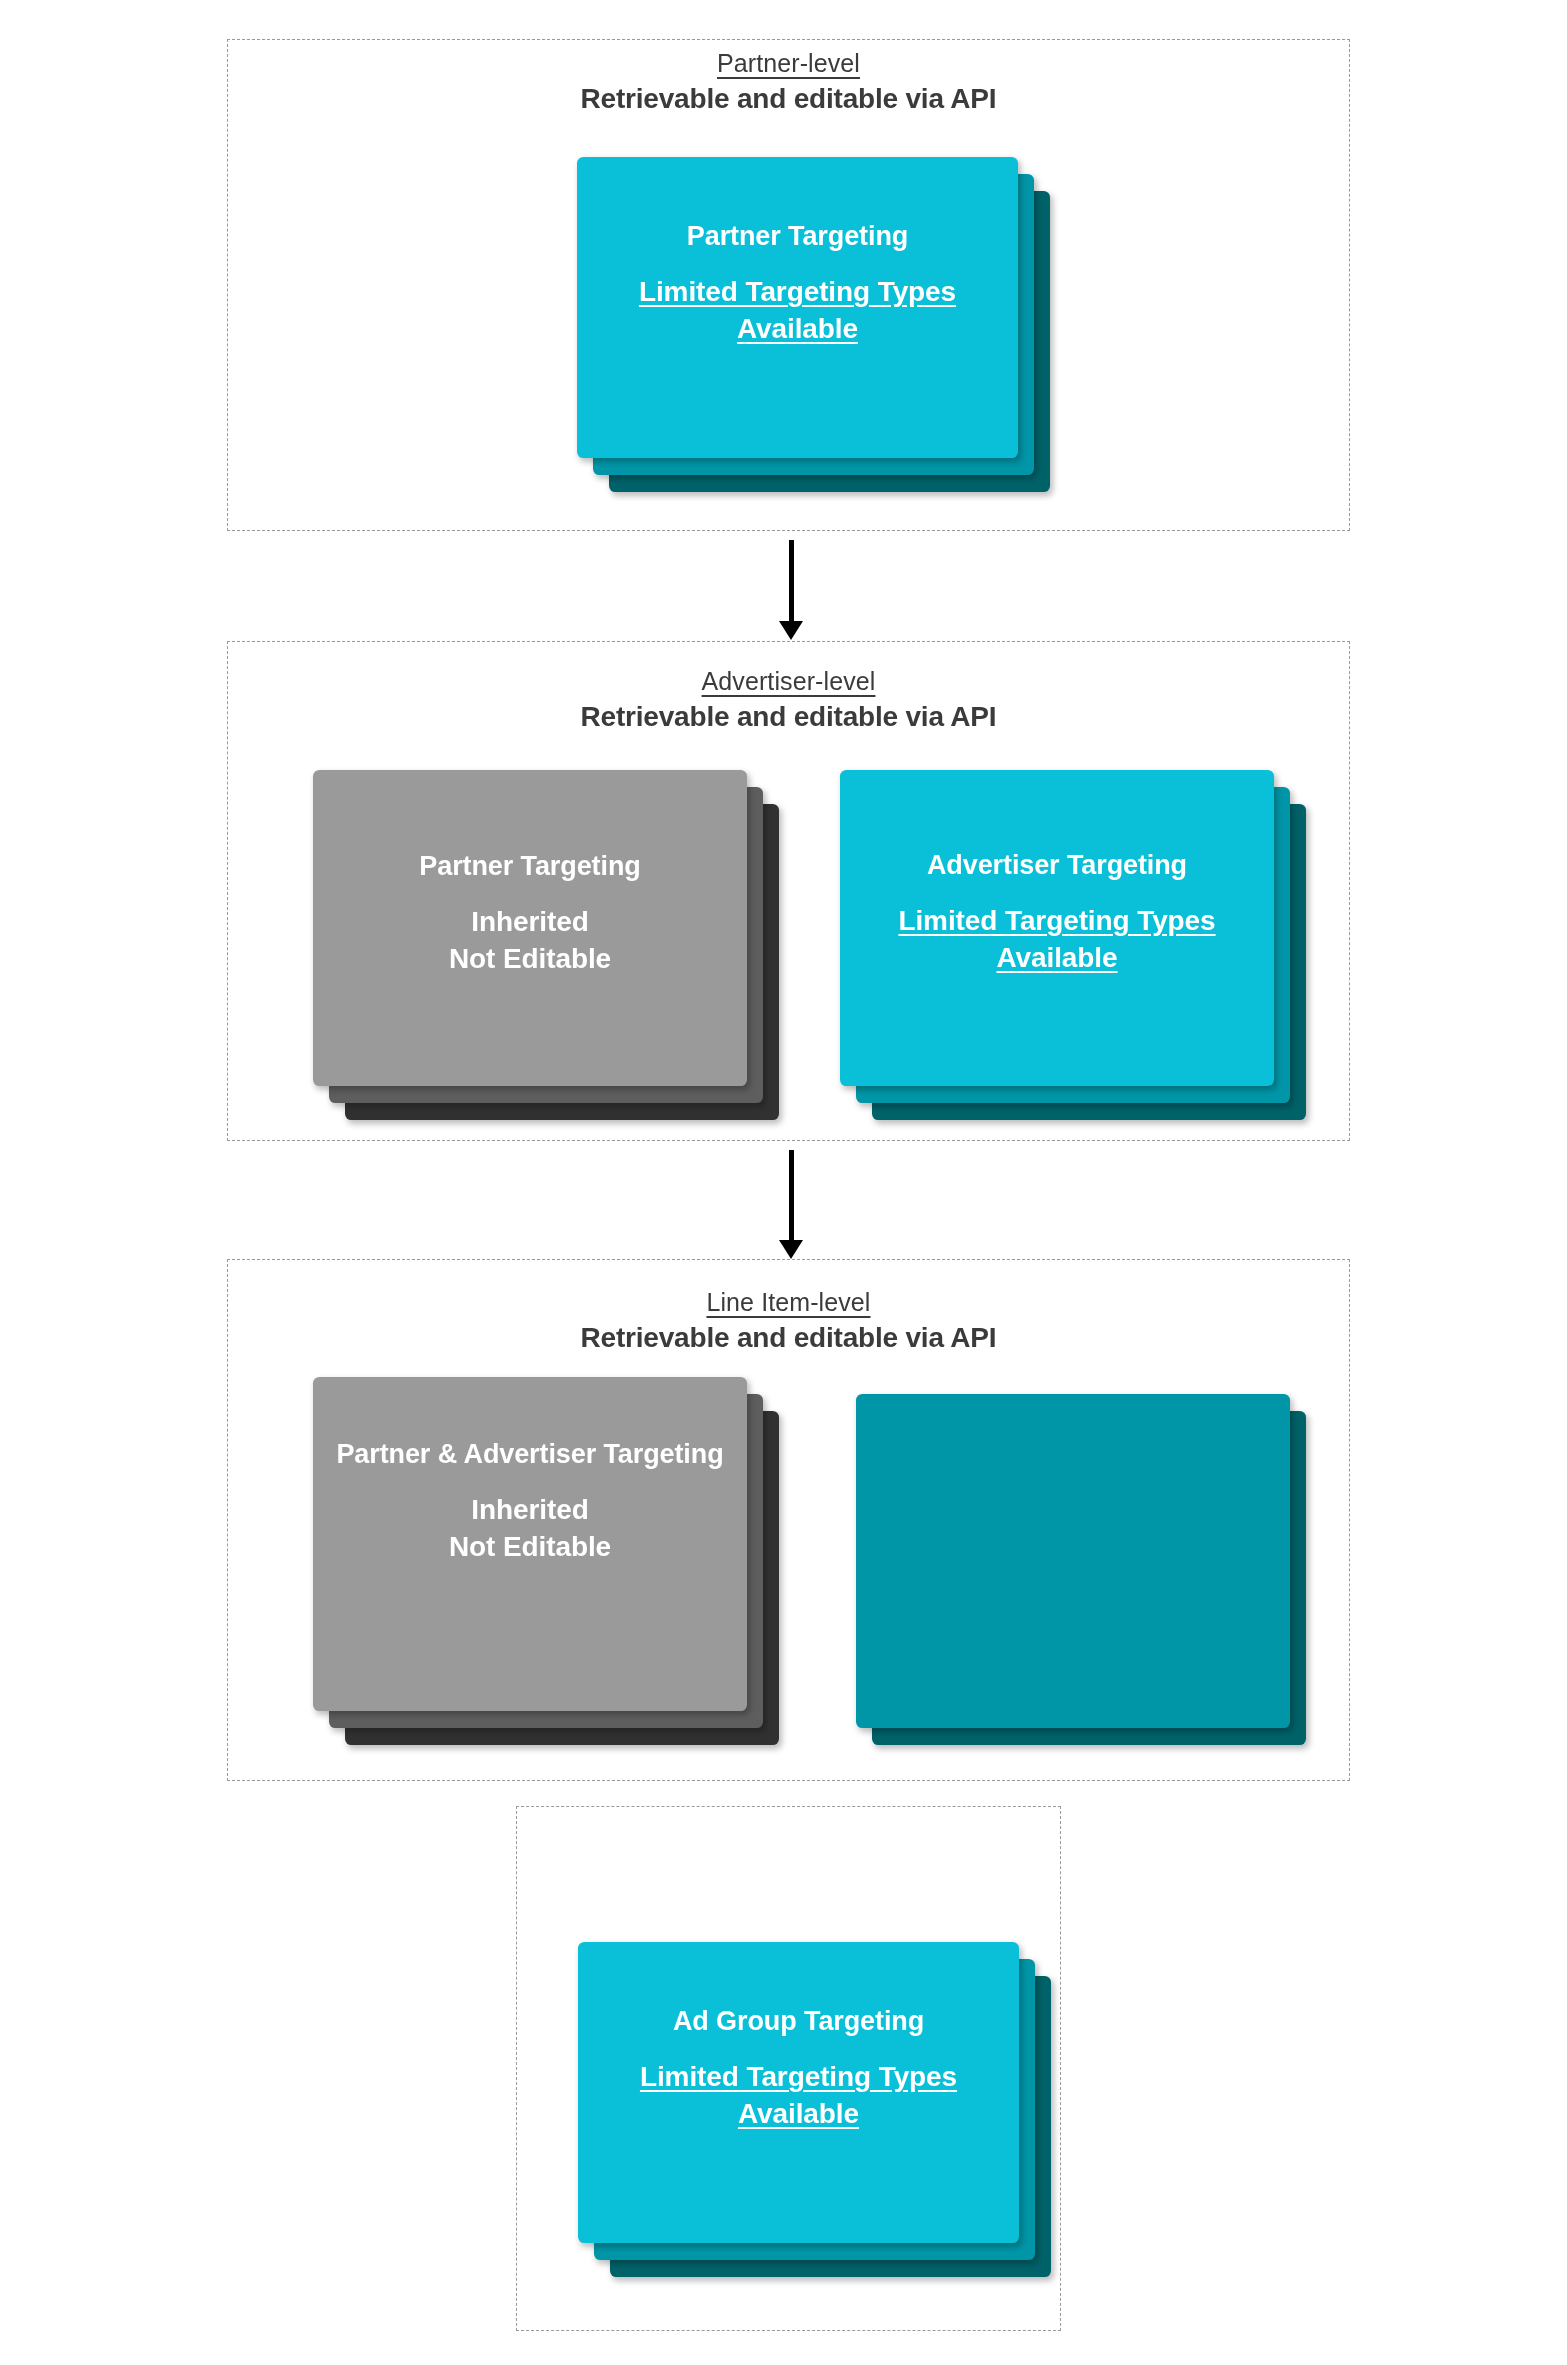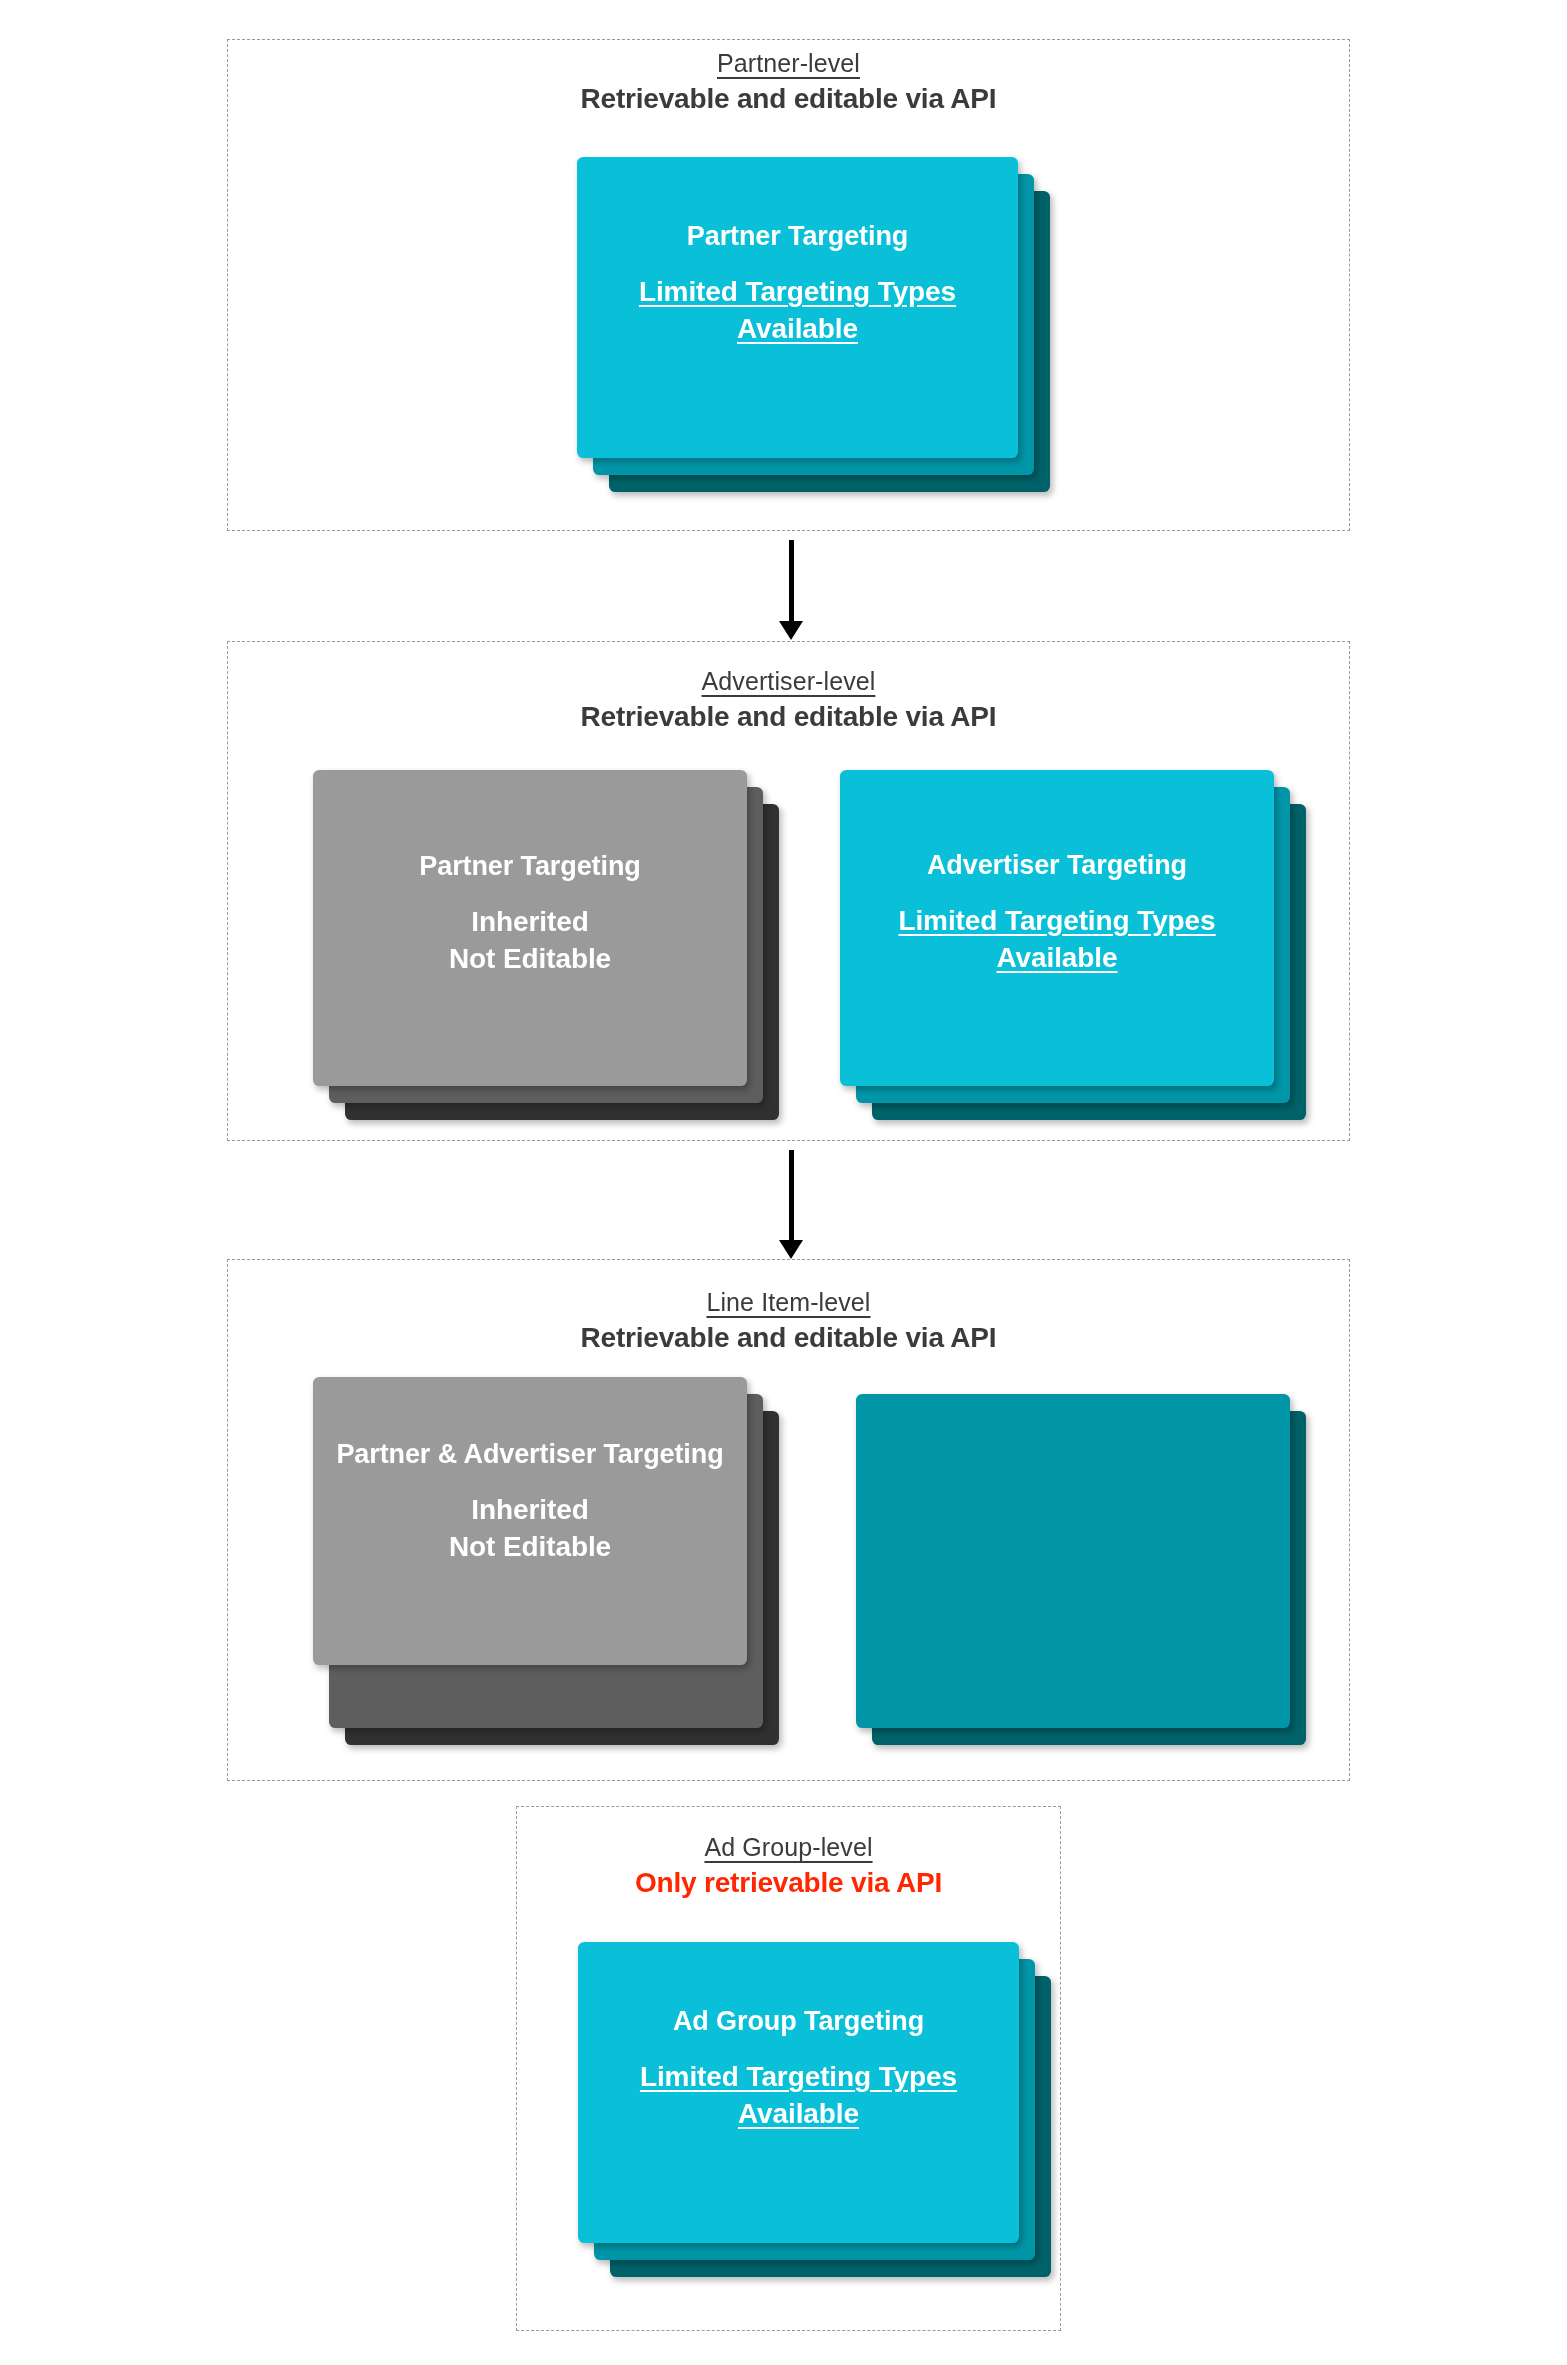--- a/index.html
+++ b/index.html
@@ -198,40 +198,36 @@
   <div class="level-box" style="left:227px; top:1259px; width:1123px; height:522px;"></div>
 
   <div class="level-header" style="left:227px; top:1287px; width:1123px;">
     <span class="level-title">Line Item-level</span>
     <span class="level-sub">Retrievable and editable via API</span>
   </div>
 
   <div class="stack" style="left:290px; top:1377px; width:473px; height:368px;">
     <div class="layer gr-back" style="left:32px; top:34px; width:434px; height:334px;"></div>
     <div class="layer gr-mid" style="left:16px; top:17px; width:434px; height:334px;"></div>
-    <div class="layer gr-front" style="left:0px; top:0px; width:434px; height:288px;">
+    <div class="layer gr-front" style="left:0px; top:0px; width:434px; height:334px;">
       <div class="card-content" style="top:61px;">
         <span class="card-title">Partner &amp; Advertiser Targeting</span>
         <span class="card-note" style="white-space:pre-line;">Inherited
 Not Editable</span>
       </div>
     </div>
   </div>
 
   <div class="stack" style="left:817px; top:1377px; width:473px; height:368px;">
     <div class="layer cy-back" style="left:32px; top:34px; width:434px; height:334px;"></div>
     <div class="layer cy-mid" style="left:16px; top:17px; width:434px; height:334px;"></div>
   </div>
 
   <div class="level-box" style="left:516px; top:1806px; width:545px; height:525px;"></div>
 
-  <div class="level-header" style="left:516px; top:1832px; width:545px;">
-    <span class="level-title">Ad Group-level</span>
-    <span class="level-sub alert">Only retrievable via API</span>
-  </div>
 
   <div class="stack" style="left:555px; top:1942px; width:473px; height:335px;">
     <div class="layer cy-back" style="left:32px; top:34px; width:441px; height:301px;"></div>
     <div class="layer cy-mid" style="left:16px; top:17px; width:441px; height:301px;"></div>
     <div class="layer cy-front" style="left:0px; top:0px; width:441px; height:301px;">
       <div class="card-content" style="top:63px;">
         <span class="card-title">Ad Group Targeting</span>
         <span class="card-note underline">Limited Targeting Types Available</span>
       </div>
     </div>

